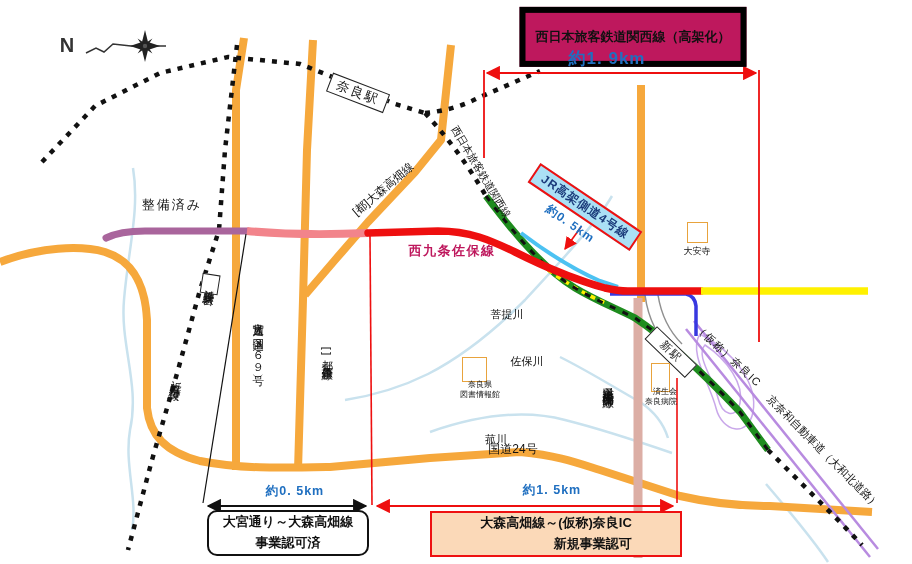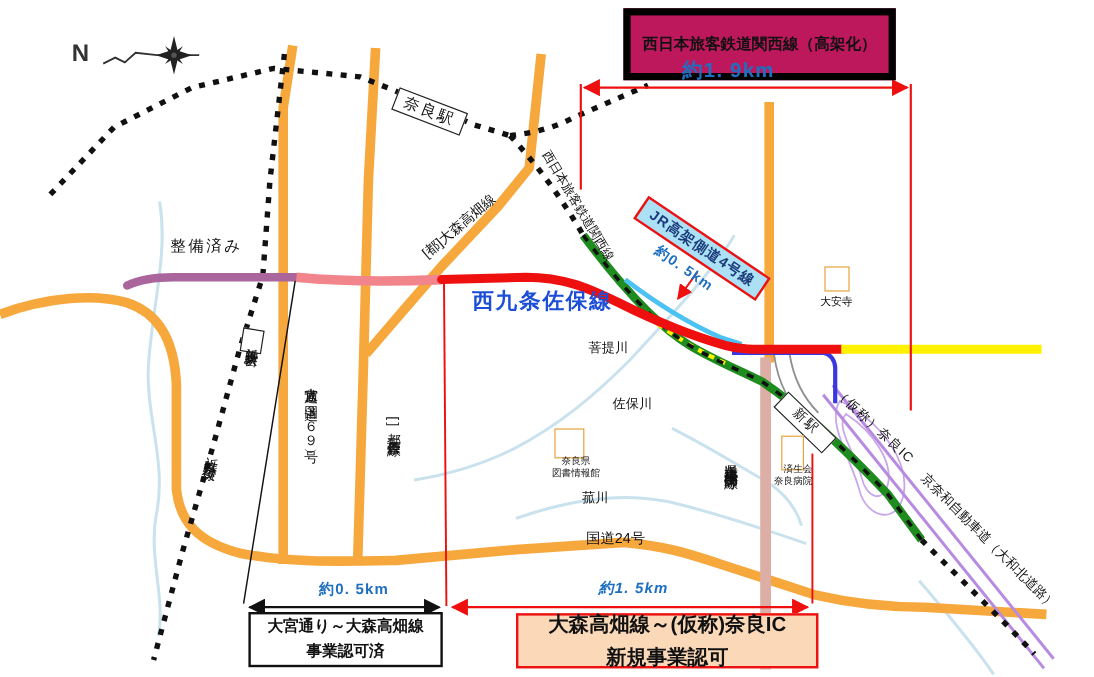--- a/index.html
+++ b/index.html
@@ -12,24 +12,24 @@
   .boxed{background:#fff;border:1.5px solid #222;padding:1px 7px;}
   .measure{color:#1F6FC0;font-weight:600;letter-spacing:1px;}
   .legend-green{background:#be185d;border:6px solid #000000;padding:16px 10px;
                 font-weight:700;font-size:13px;}
   .legend-blue{background:#ABE0F5;border:2px solid #EE1111;padding:2px 8px;
                font-weight:700;font-size:12px;color:#1A3A7A;letter-spacing:1px;}
   .note-black{background:#fff;border:2px solid #111;width:158px;height:42px;
               font-size:13px;font-weight:600;line-height:1.6;display:flex;
               align-items:center;justify-content:center;}
   .note-red{background:#FBD9B8;border:2.5px solid #EE1111;width:248px;height:42px;
-            font-size:17px;font-weight:600;line-height:1.6;display:flex;
-            align-items:center;justify-content:center;}
+            font-size:13px;font-weight:600;line-height:1.6;display:flex;
+            align-items:center;justify-content:center;text-align:right;}
   .tiny{font-size:8px;line-height:1.3;}
-  .river-name{font-size:11px;}
+  .river-name{font-size:11px;margin-top:24px;}
 </style>
 </head>
 <body>
 
 <div id="stage">
 
   <svg id="map-svg" width="912" height="564" viewBox="0 0 912 564">
     <defs>
       <marker id="ar" viewBox="0 0 10 10" refX="9" refY="5" markerWidth="8" markerHeight="8" orient="auto-start-reverse">
           <path d="M0,0 L10,5 L0,10 z" fill="#EE0F0F"></path>
@@ -136,21 +136,21 @@
   <div class="lbl boxed vert" style="left:210px;top:284px;font-size:11px;padding:6px 1px;transform:translate(-50%,-50%) rotate(9deg);letter-spacing:1px;">近鉄新大宮駅</div>
 
   <div class="lbl vert" style="left:258px;top:341px;font-size:11.5px;letter-spacing:0.5px;">大宮通り（国道３６９号）</div>
 
   <div class="lbl vert" style="left:327px;top:354px;font-size:11.5px;letter-spacing:1px;">[都]三条菅原線</div>
 
   <div class="lbl" style="left:383px;top:189px;font-size:11.5px;transform:translate(-50%,-50%) rotate(-40deg);white-space:nowrap;">[都]大森高畑線</div>
 
   <div class="lbl vert" style="left:178px;top:377px;font-size:12px;transform:translate(-50%,-50%) rotate(13deg);">近鉄奈良線</div>
 
-  <div class="lbl" style="left:452px;top:251px;font-size:18px;font-weight:700;color:#1d4ed8;letter-spacing:1.5px;white-space:nowrap;">西九条佐保線</div>
+  <div class="lbl" style="left:452px;top:251px;font-size:13px;font-weight:700;color:#be185d;letter-spacing:1.5px;white-space:nowrap;">西九条佐保線</div>
 
   <div class="lbl river-name" style="left:507px;top:291px;white-space:nowrap;">菩提川</div>
 
   <div class="lbl river-name" style="left:527px;top:338px;white-space:nowrap;">佐保川</div>
 
   <div class="lbl river-name" style="left:496px;top:416px;white-space:nowrap;">菰川</div>
 
   <div class="lbl" style="left:469px;top:449px;font-size:12px;white-space:nowrap;margin-left:44px;">国道24号</div>
 
   <div class="lbl vert" style="left:608px;top:383px;font-size:11.5px;letter-spacing:1px;">県道京終停車場薬師寺線</div>
@@ -167,21 +167,21 @@
   <div style="position:absolute;left:651px;top:363px;width:17px;height:27px;border:1.5px solid #E8A33D;background:#fff;"></div>
   <div class="lbl tiny" style="left:661px;top:397px;text-align:right;">済生会
 奈良病院</div>
 
   <div class="lbl" style="left:728px;top:356px;font-size:11px;transform:translate(-50%,-50%) rotate(43deg);white-space:nowrap;letter-spacing:1px;">（仮称）奈良IC</div>
 
   <div class="lbl" style="left:823px;top:452px;font-size:11px;transform:translate(-50%,-50%) rotate(45deg);white-space:nowrap;">京奈和自動車道（大和北道路）</div>
 
   <div class="lbl measure" style="left:295px;top:492px;font-size:12.5px;white-space:nowrap;">約0. 5km</div>
 
-  <div class="lbl measure" style="left:528px;top:491px;font-size:12.5px;white-space:nowrap;font-style:italic;">約1. 5km</div>
+  <div class="lbl measure" style="left:552px;top:491px;font-size:12.5px;white-space:nowrap;">約1. 5km</div>
 
-  <div class="lbl note-black" style="left:288px;top:533px;">大宮通り～大森高畑線
+  <div class="lbl note-black" style="left:288px;top:533px;border-radius:10px;">大宮通り～大森高畑線
 事業認可済</div>
 
   <div class="lbl note-red" style="left:556px;top:534px;">大森高畑線～(仮称)奈良IC
 新規事業認可</div>
 
 </div>
 
 </body></html>

